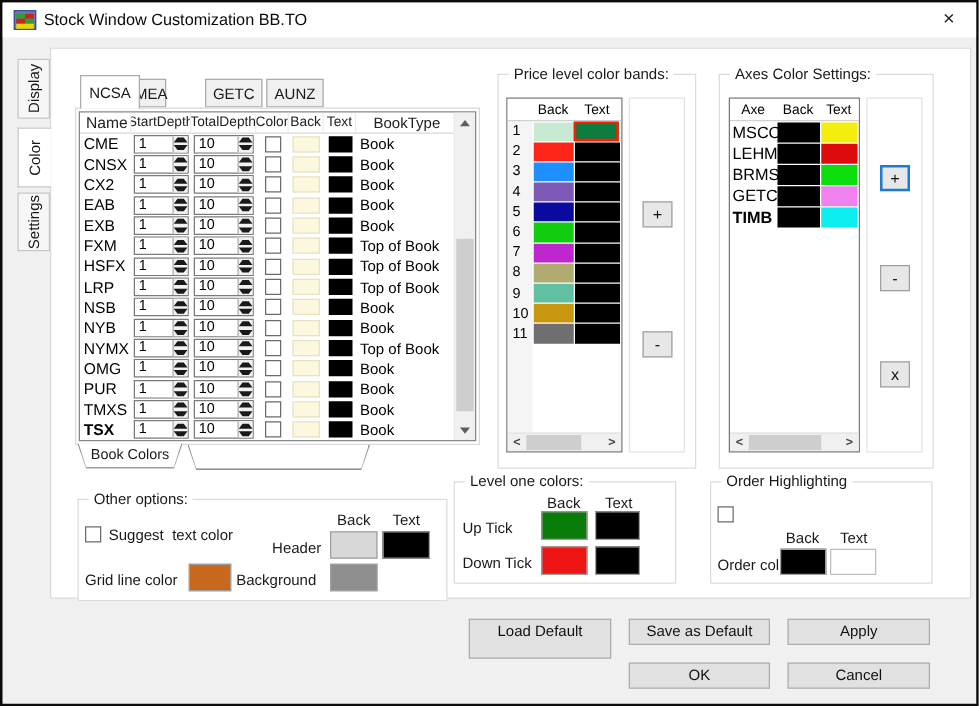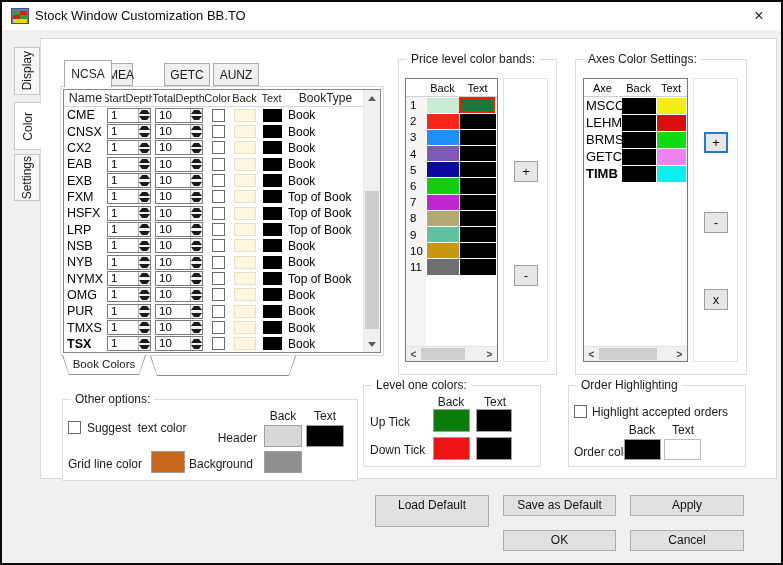--- a/index.html
+++ b/index.html
@@ -893,21 +893,20 @@
     <div class="osw" style="left: 69px; top: 23px; width: 37px; height: 23px; background: rgb(10, 124, 10);"></div>
     <div class="osw" style="left: 112px; top: 23px; width: 36px; height: 23px; background: rgb(0, 0, 0);"></div>
     <div class="olbl" style="left:6px;top:57px;">Down Tick</div>
     <div class="osw" style="left: 69px; top: 51px; width: 37px; height: 23px; background: rgb(239, 20, 20);"></div>
     <div class="osw" style="left: 112px; top: 51px; width: 36px; height: 23px; background: rgb(0, 0, 0);"></div>
   </div>
 
   <div class="groupbox" style="left:566px;top:383px;width:178px;height:82px;">
     <div class="gb-label">Order Highlighting</div>
     <div class="checkbox" style="position:absolute;left:5px;top:19px;"></div>
-    <div class="olbl" style="left:23px;top:19px;">Highlight accepted orders</div>
     <div class="ohdr" style="left:54px;top:37px;width:38px;">Back</div>
     <div class="ohdr" style="left:95px;top:37px;width:38px;">Text</div>
     <div class="olbl" style="left:5px;top:59px;">Order color</div>
     <div class="osw" style="left: 55px; top: 53px; width: 37px; height: 21px; background: rgb(0, 0, 0);"></div>
     <div class="osw" style="left: 95px; top: 53px; width: 37px; height: 21px; border-color: rgb(189, 189, 189); background: rgb(255, 255, 255);"></div>
   </div>
 
   <div class="wbtn" style="left:373px;top:493px;width:114px;height:32px;">Load Default</div>
   <div class="wbtn" style="left:628px;top:493px;width:114px;height:21px;">Apply</div>
   <div class="wbtn" style="left:501px;top:493px;width:113px;height:21px;">Save as Default</div>

